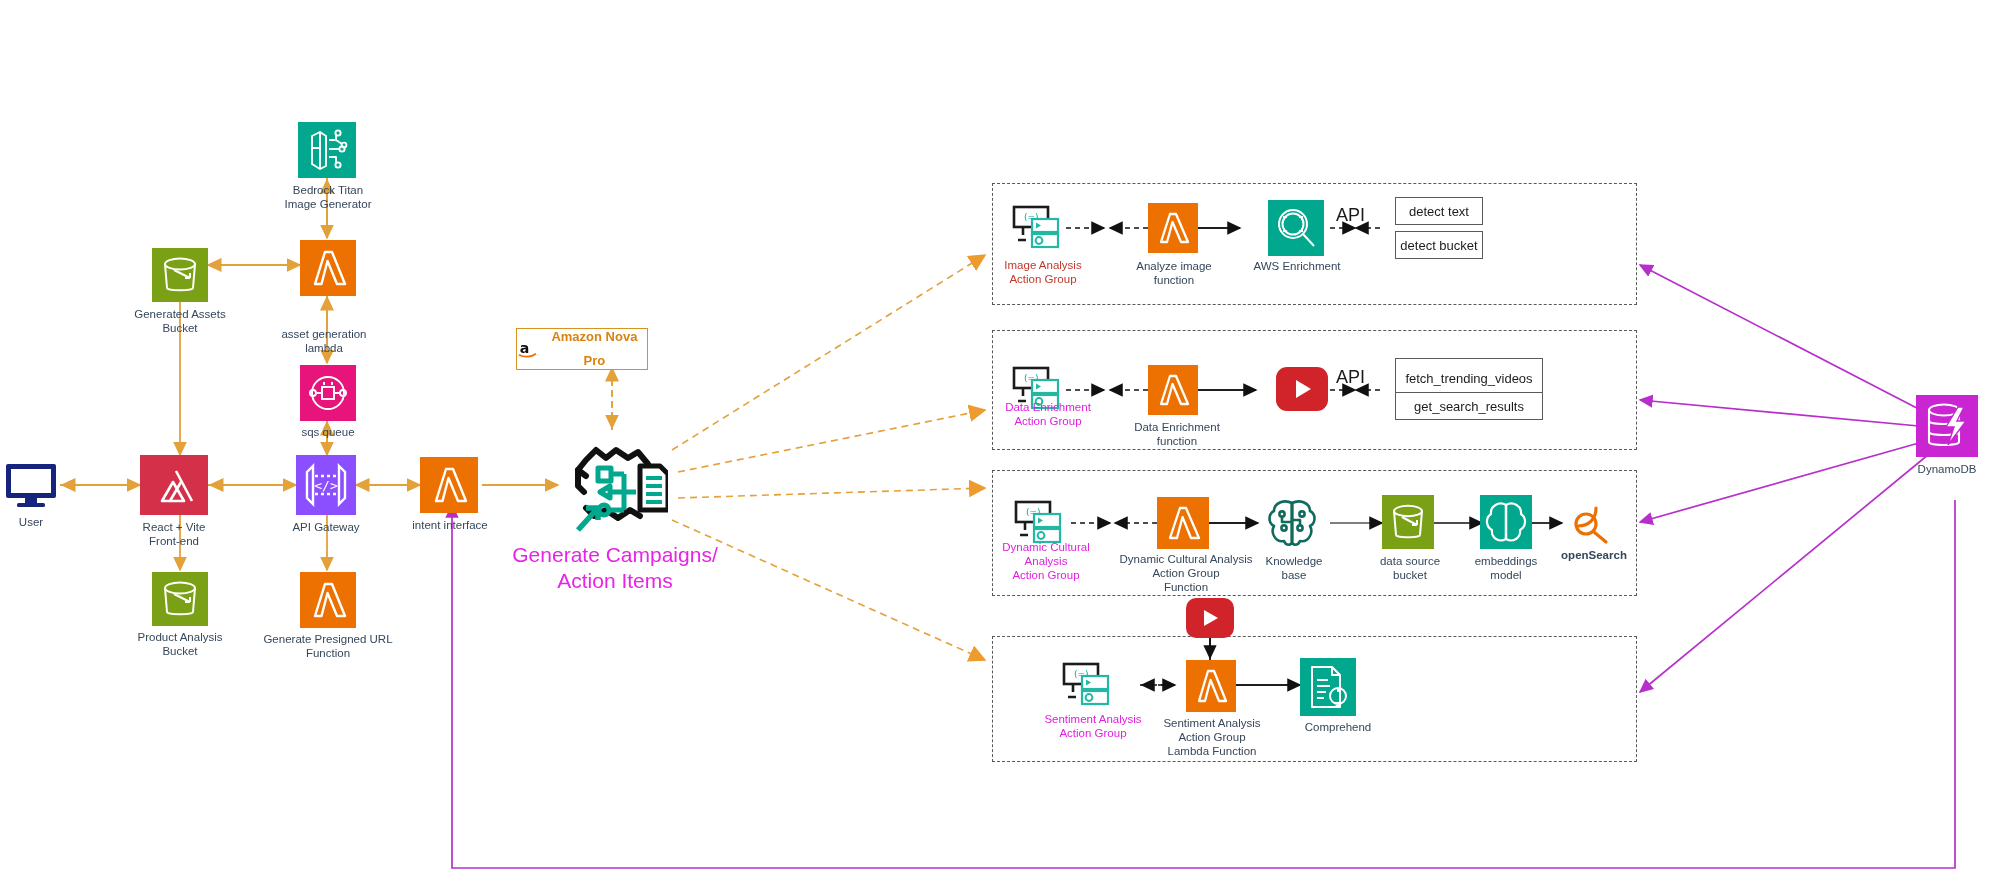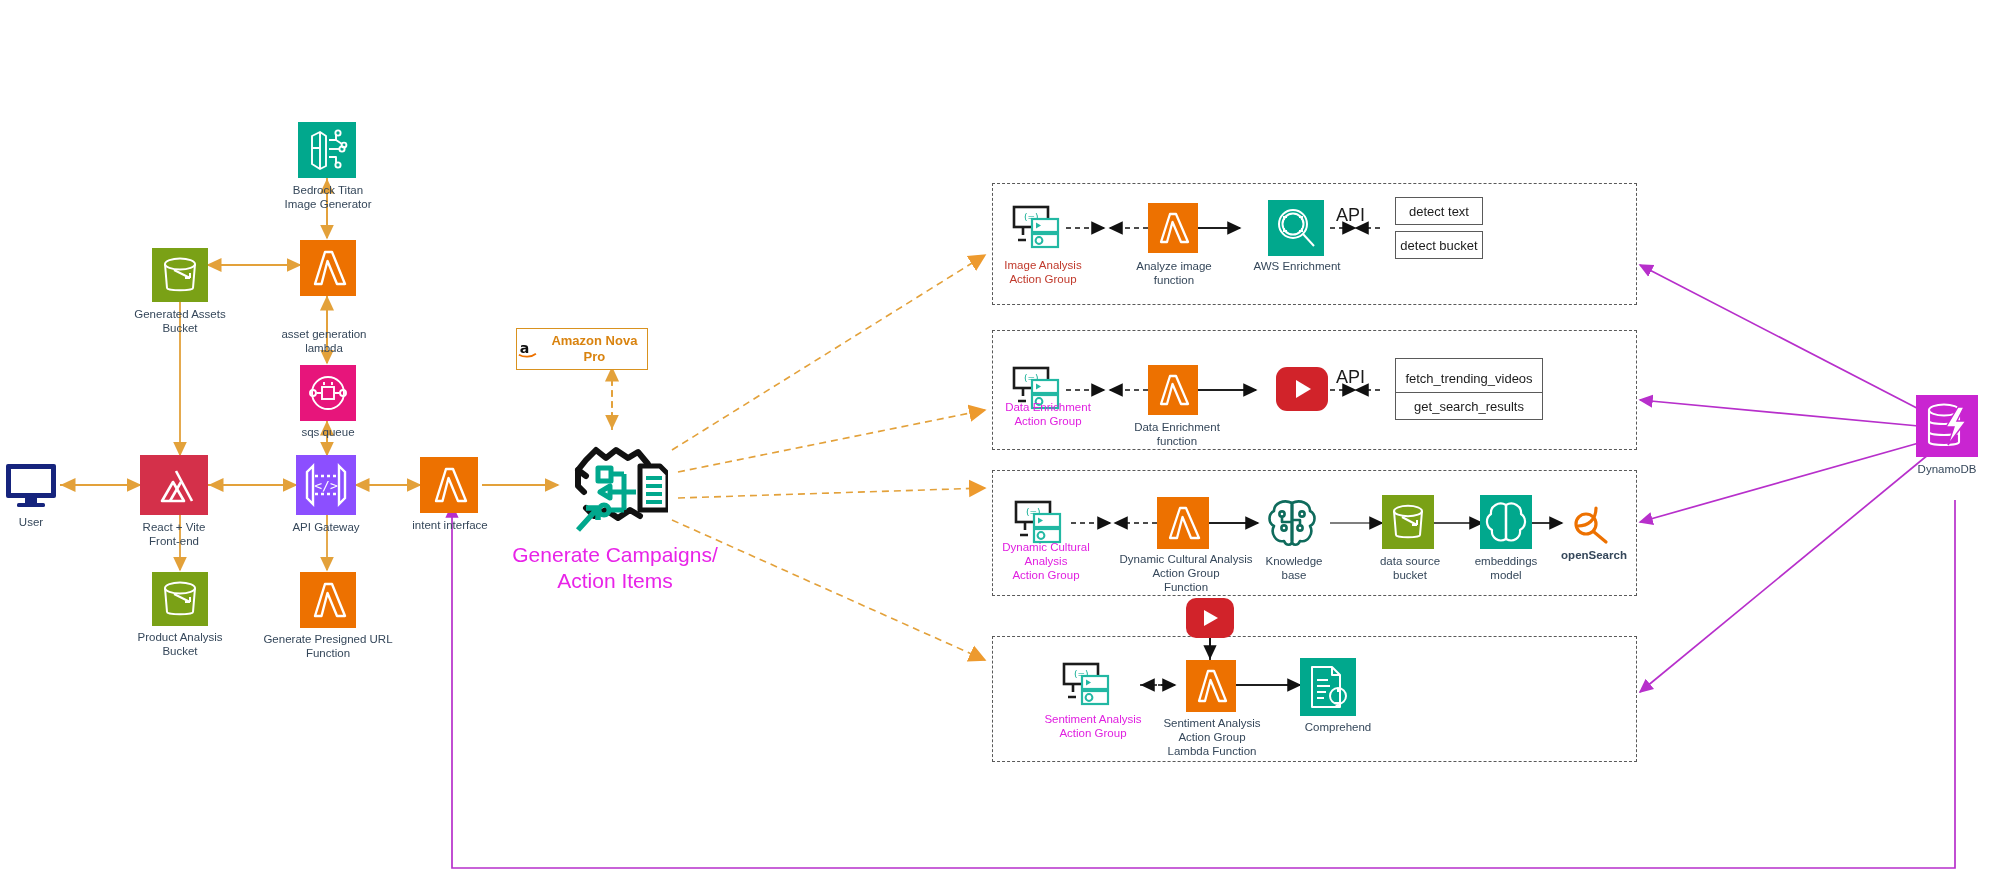--- a/index.html
+++ b/index.html
@@ -10,21 +10,21 @@
   .sq{position:absolute;box-sizing:border-box;}
   .lbl{position:absolute;text-align:center;color:#35475a;font-size:11.5px;line-height:14px;white-space:pre-line;}
   .lbl.red{color:#c0392b;}
   .lbl.magenta{color:#e01ee0;}
   .lbl.big{font-size:21px;line-height:26px;color:#e823e8;font-weight:400;}
   .apibox{position:absolute;box-sizing:border-box;background:#fff;border:1.6px solid #5a5a5a;
           display:flex;align-items:center;justify-content:center;font-size:13px;color:#1c1c1c;}
   .dashbox{position:absolute;box-sizing:border-box;border:1.4px dashed #595959;background:transparent;}
   .novabox{position:absolute;box-sizing:border-box;border:1.4px solid #d9921f;background:#fff;
            display:flex;align-items:center;justify-content:center;}
-  .novatxt{color:#d9830f;font-weight:bold;font-size:13px;line-height:16px;text-align:center;}
+  .novatxt{color:#d9830f;font-weight:bold;font-size:13px;line-height:24px;text-align:center;}
   .apilabel{position:absolute;font-size:18px;color:#1b1b1b;}
   svg.layer{position:absolute;left:0;top:0;width:1995px;height:887px;pointer-events:none;}
   .ag-icon{position:absolute;}
 </style>
 </head>
 <body>
 
 <div id="canvas">
 
   <svg class="layer" viewBox="0 0 1995 887">

